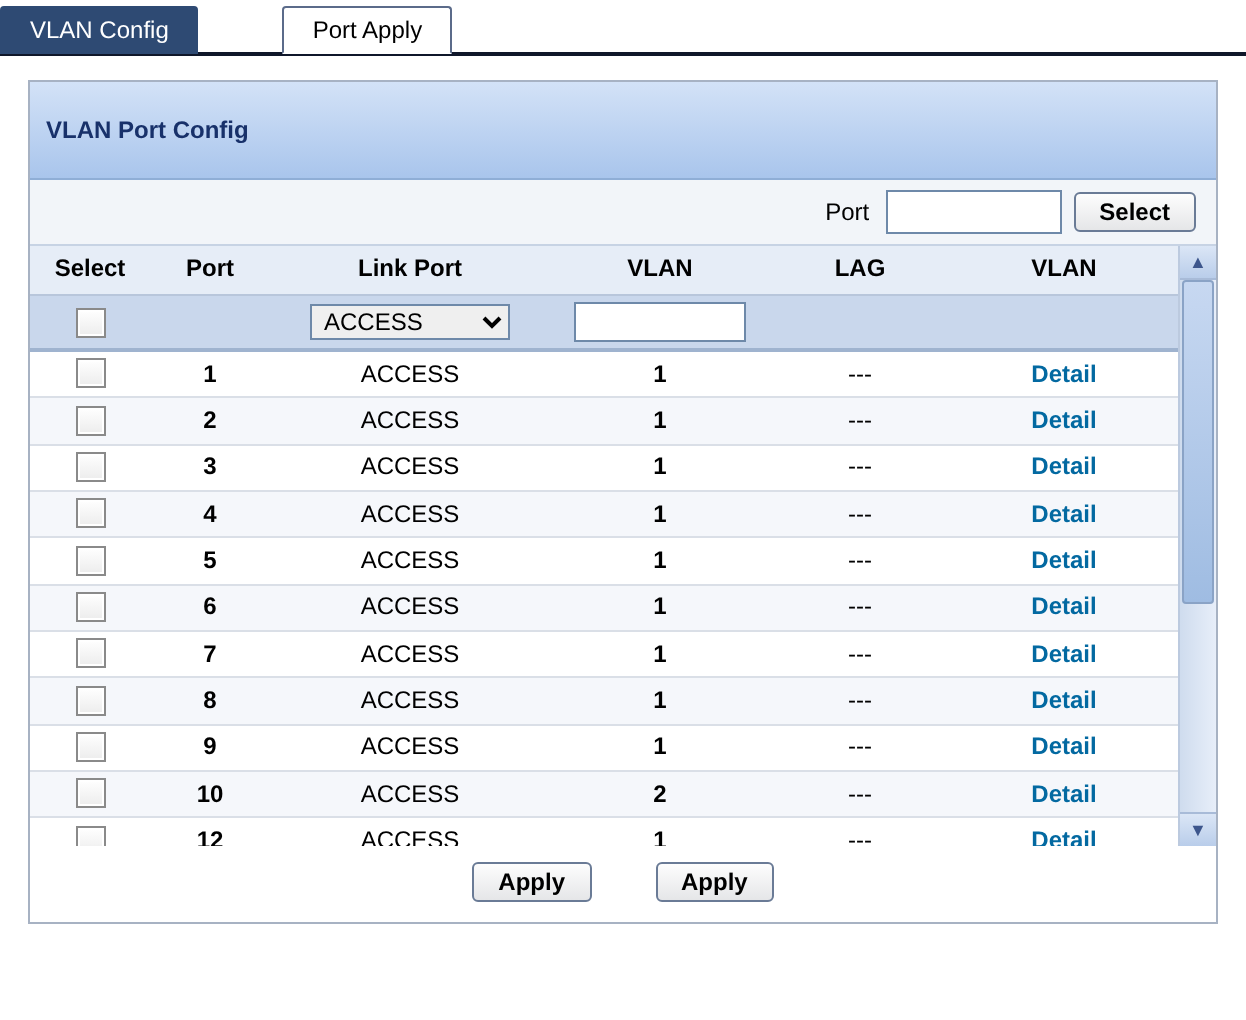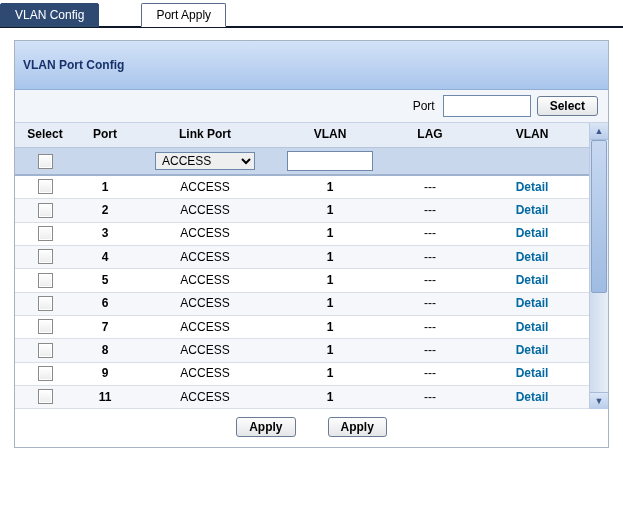--- a/index.html
+++ b/index.html
@@ -306,21 +306,29 @@
             <tr>
               <td><span class="chk"></span></td>
               <td class="port-col">9</td>
               <td>ACCESS</td>
               <td class="pvid-col">1</td>
               <td>---</td>
               <td><span class="detail-link">Detail</span></td>
             </tr>
             <tr>
               <td><span class="chk"></span></td>
-              <td class="port-col">11</td>
+              <td class="port-col">10</td>
+              <td>ACCESS</td>
+              <td class="pvid-col">2</td>
+              <td>---</td>
+              <td><span class="detail-link">Detail</span></td>
+            </tr>
+            <tr>
+              <td><span class="chk"></span></td>
+              <td class="port-col">12</td>
               <td>ACCESS</td>
               <td class="pvid-col">1</td>
               <td>---</td>
               <td><span class="detail-link">Detail</span></td>
             </tr>
           </tbody>
       </table>
     </div>
     <div class="scrollbar">
       <div class="sb-btn">▲</div>

